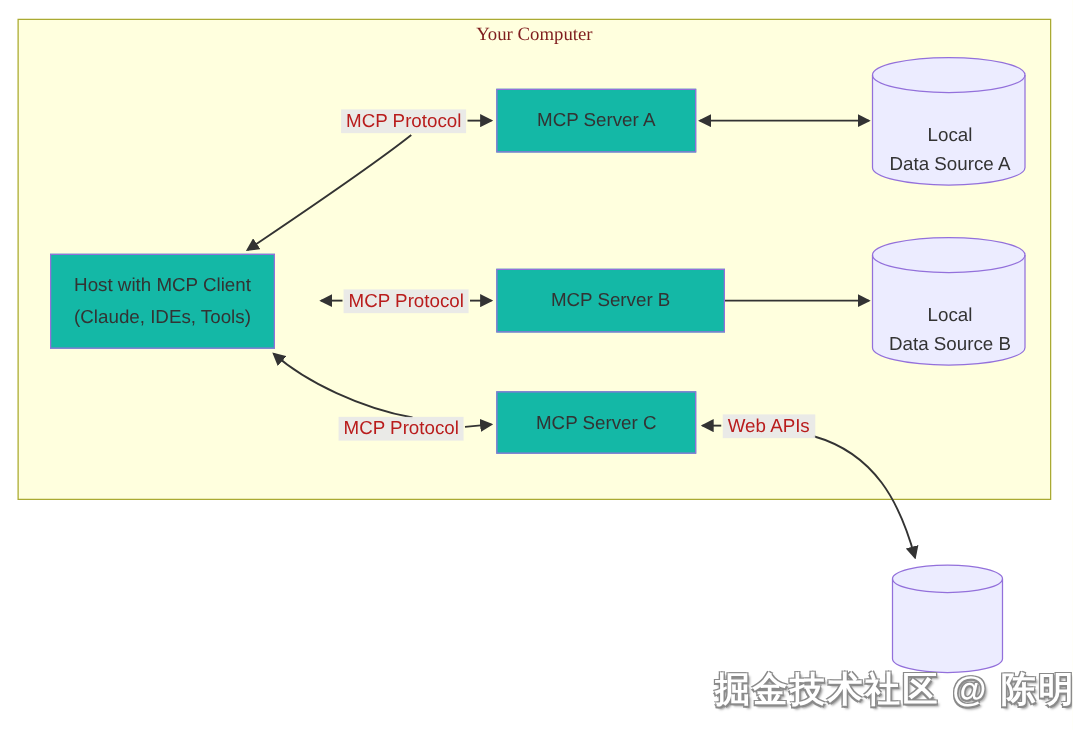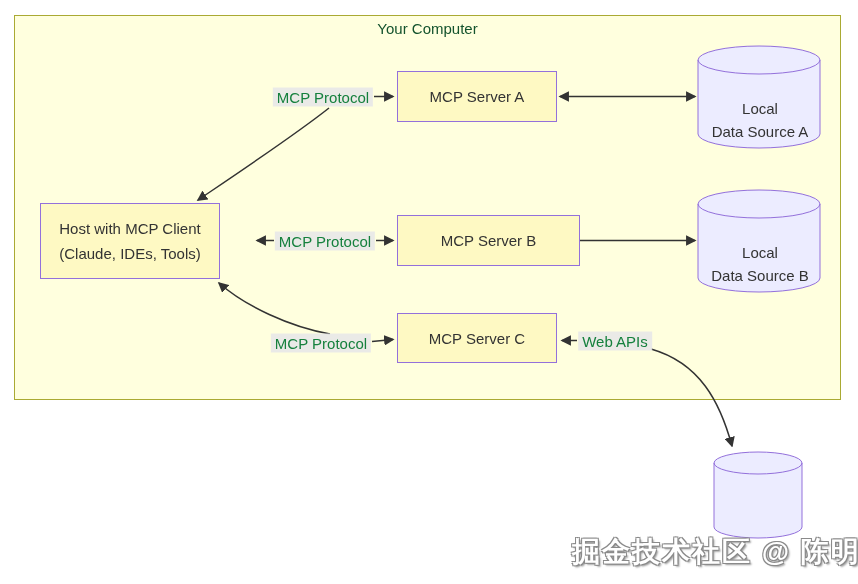--- a/index.html
+++ b/index.html
@@ -16,33 +16,34 @@
     background:#ffffde;
     border:1px solid #aaaa33;
     box-sizing:border-box;
     z-index:1;
   }
   .group-label{
     position:absolute;
     width:100%;
     text-align:center;
     font-size:15px;
-    color:#14532d;
+    color:#7f1d1d;
     top:4px;
     left:0;
+    font-family:Liberation Serif, serif;
   }
   #connector-layer{
     position:absolute;
     left:0;top:0;
     z-index:2;
     pointer-events:none;
   }
   .node{
     position:absolute;
-    background:#fef9c3;
+    background:#14b8a6;
     border:1px solid #9370DB;
     box-sizing:border-box;
     z-index:3;
     display:flex;
     flex-direction:column;
     align-items:center;
     justify-content:center;
     font-size:15px;
     line-height:25px;
     color:#333333;
@@ -57,21 +58,21 @@
     text-align:center;
     margin-top:14px;
   }
   .edge-label{
     position:absolute;
     z-index:4;
     transform:translate(-50%,-50%);
     background:rgba(232,232,232,0.9);
     padding:1px 4px;
     font-size:15px;
-    color:#15803d;
+    color:#b91c1c;
     white-space:nowrap;
   }
   #watermark{
     position:absolute;
     z-index:5;
     left:572px;
     top:533px;
     font-size:28px;
     font-weight:bold;
     letter-spacing:2px;

